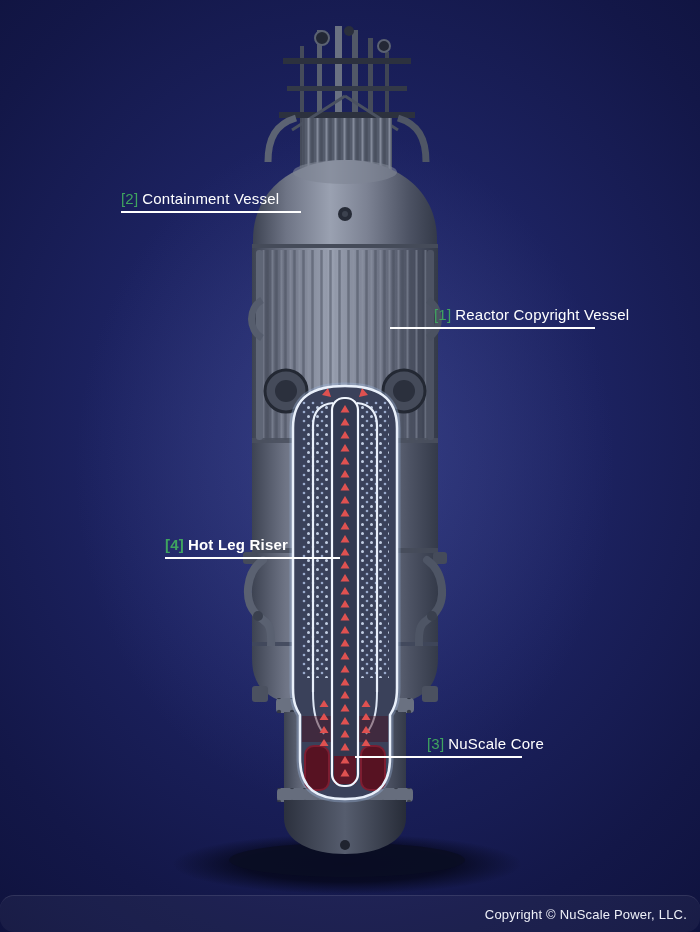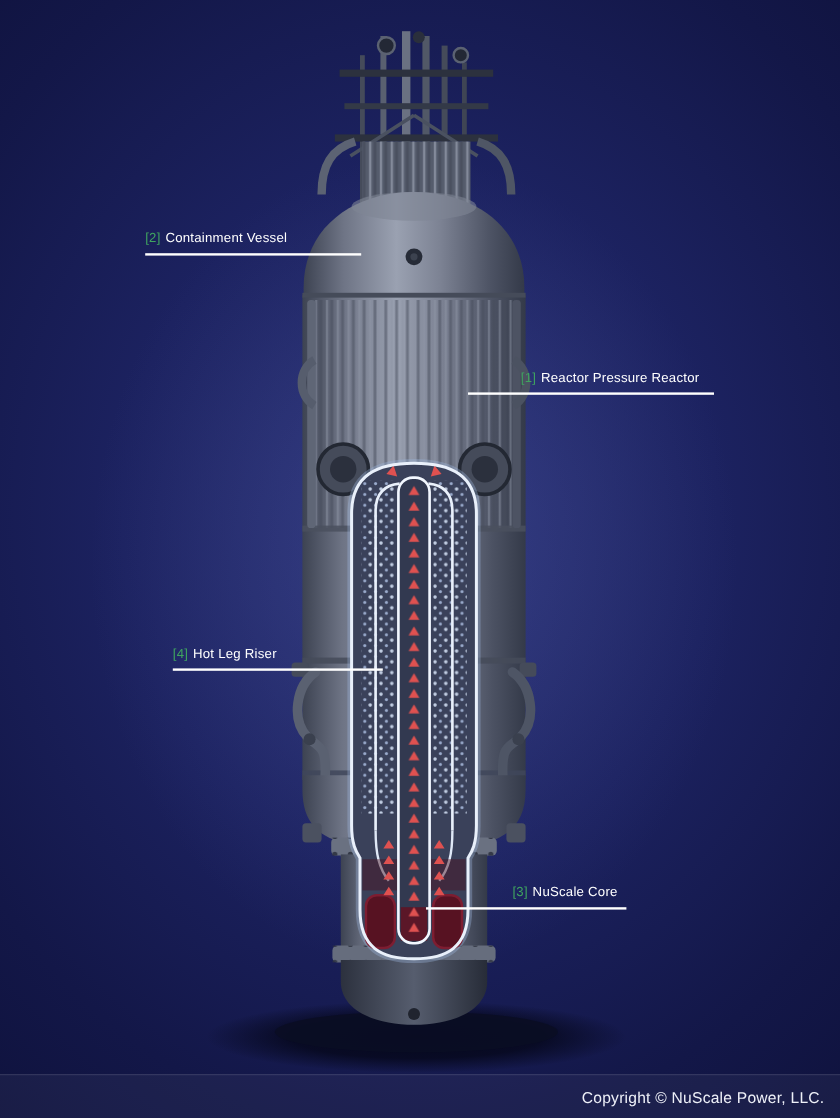--- a/index.html
+++ b/index.html
@@ -3,31 +3,31 @@
 <meta charset="utf-8">
 <style>
   html,body{margin:0;padding:0;background:#0d1038;}
   .stage{
     position:relative;width:700px;height:932px;overflow:hidden;
     background:radial-gradient(ellipse 620px 720px at 50% 46%, #2b3377 0%, #1c2260 40%, #131748 72%, #0d1038 100%);
     font-family:"Liberation Sans", sans-serif;
   }
   .reactor-svg{position:absolute;left:0;top:0;}
   .callout{position:absolute;z-index:5;}
-  .co-text{font-size:11px;line-height:18px;color:#ffffff;white-space:nowrap;letter-spacing:.2px;}
+  .co-text{font-size:15px;line-height:18px;color:#ffffff;white-space:nowrap;letter-spacing:.2px;}
   .co-num{color:#3fa45f;margin-right:4px;}
   .co-line{position:absolute;height:2px;background:#ffffff;top:21px;}
   #co-cv{left:121px;top:190px;}   #co-cv .co-line{left:0;width:180px;}
   #co-rpv{left:434px;top:306px;}  #co-rpv .co-line{left:-44px;width:205px;}
-  #co-hlr{left:144px;top:536px;}  #co-hlr .co-line{left:0;width:175px;}
+  #co-hlr{left:165px;top:536px;font-weight:bold;}  #co-hlr .co-line{left:0;width:175px;}
   #co-nc{left:427px;top:735px;}   #co-nc .co-line{left:-72px;width:167px;}
   .footer{
     position:absolute;left:0;bottom:0;width:700px;height:36px;z-index:6;
     background:rgba(255,255,255,0.045);border-top:1px solid rgba(255,255,255,0.10);
-    display:flex;align-items:center;justify-content:flex-end;
+    display:flex;align-items:center;justify-content:flex-end;border-radius:14px;
   }
   .copyright{color:#eef0f8;font-size:13px;padding-right:13px;letter-spacing:.2px;}
 </style>
 </head>
 <body>
 
 <div class="stage">
 
   <svg class="reactor-svg" width="700" height="932" viewBox="0 0 700 932">
     <defs>
@@ -190,21 +190,21 @@
 
   <div class="callout" id="co-cv">
     <div class="co-text">
       <span class="co-num">[2]</span><span class="co-label">Containment Vessel</span>
     </div>
     <div class="co-line"></div>
   </div>
 
   <div class="callout" id="co-rpv">
     <div class="co-text">
-      <span class="co-num">[1]</span><span class="co-label">Reactor Pressure Reactor</span>
+      <span class="co-num">[1]</span><span class="co-label">Reactor Copyright Vessel</span>
     </div>
     <div class="co-line"></div>
   </div>
 
   <div class="callout" id="co-hlr">
     <div class="co-text">
       <span class="co-num">[4]</span><span class="co-label">Hot Leg Riser</span>
     </div>
     <div class="co-line"></div>
   </div>

